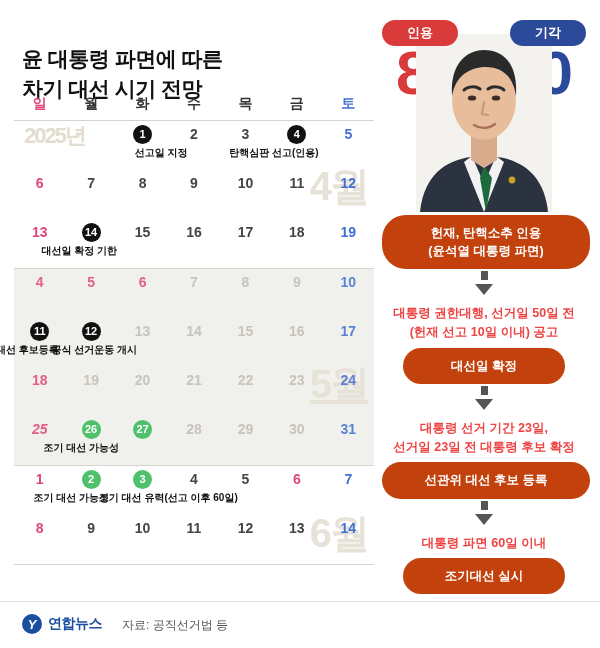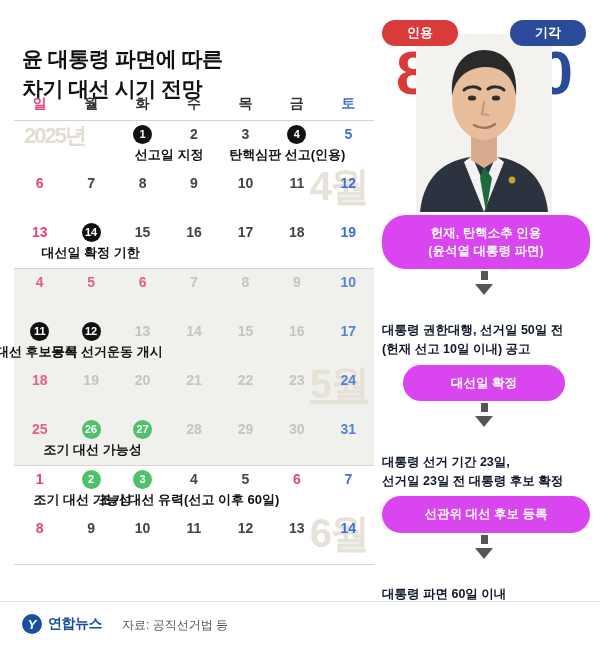--- a/index.html
+++ b/index.html
@@ -50,21 +50,21 @@
   .badge{
     width:19px;height:19px;border-radius:50%;
     display:flex;align-items:center;justify-content:center;
     font-size:11px;font-weight:bold;color:#fff;line-height:1;
   }
   .badge.black{background:#111;}
   .badge.green{background:#4ec16a;}
 
   .note{
     position:absolute;white-space:nowrap;
-    font-size:13px;color:#111;font-weight:bold;top:25px;
+    font-size:10px;color:#111;font-weight:bold;top:25px;
   }
 
   .mlabel{
     position:absolute;right:6px;font-size:40px;font-weight:bold;
     color:#e7e2d8;letter-spacing:-2px;pointer-events:none;
   }
   .mlabel.yr{
     left:10px;right:auto;font-size:22px;color:#e3ddd0;top:0px;
   }
 
@@ -92,30 +92,30 @@
   .bignum.red{left:14px;color:#d93a3a;}
   .bignum.blue{right:16px;color:#2c4a9a;}
 
   .photo{
     position:absolute;left:34px;top:14px;width:136px;height:178px;
     overflow:hidden;z-index:2;
   }
   .photo svg{display:block;}
 
   .capsule{
-    border-radius:24px;background:#d946ef;color:#fff;
+    border-radius:24px;background:#c2410c;color:#fff;
     text-align:center;font-size:12.5px;font-weight:bold;
     padding:9px 6px;line-height:1.45;margin:0 auto;
   }
   .capsule.wide{width:196px;}
   .capsule.mid{width:150px;}
 
   .flowtext{
-    font-size:12.5px;font-weight:bold;color:#0f172a;
-    line-height:1.5;margin:26px 0 6px;
+    text-align:center;font-size:12.5px;font-weight:bold;color:#ef4444;
+    line-height:1.5;margin:9px 0 6px;
   }
   .arrow{
     width:0;height:0;margin:4px auto;
     border-left:9px solid transparent;border-right:9px solid transparent;
     border-top:11px solid #555;
   }
   .arrow-stem{width:7px;height:9px;background:#555;margin:0 auto;}
   .arrowbox{margin:2px auto 2px;}
 
   
@@ -297,21 +297,21 @@
             </div>
             <div class="cell">
               <div class="dnum muted">23</div>
             </div>
             <div class="cell">
               <div class="dnum sat" style="opacity: 0.85;">24</div>
             </div>
           </div>
           <div class="week">
             <div class="cell">
-              <div class="dnum sun" style="opacity: 0.85;">25</div>
+              <div class="dnum sun" style="opacity: 0.85; font-style: italic;">25</div>
             </div>
             <div class="cell">
               <div class="badge green">26</div>
               <div class="note" style="left: -22px;">조기 대선 가능성</div>
             </div>
             <div class="cell">
               <div class="badge green">27</div>
             </div>
             <div class="cell">
               <div class="dnum muted">28</div>

